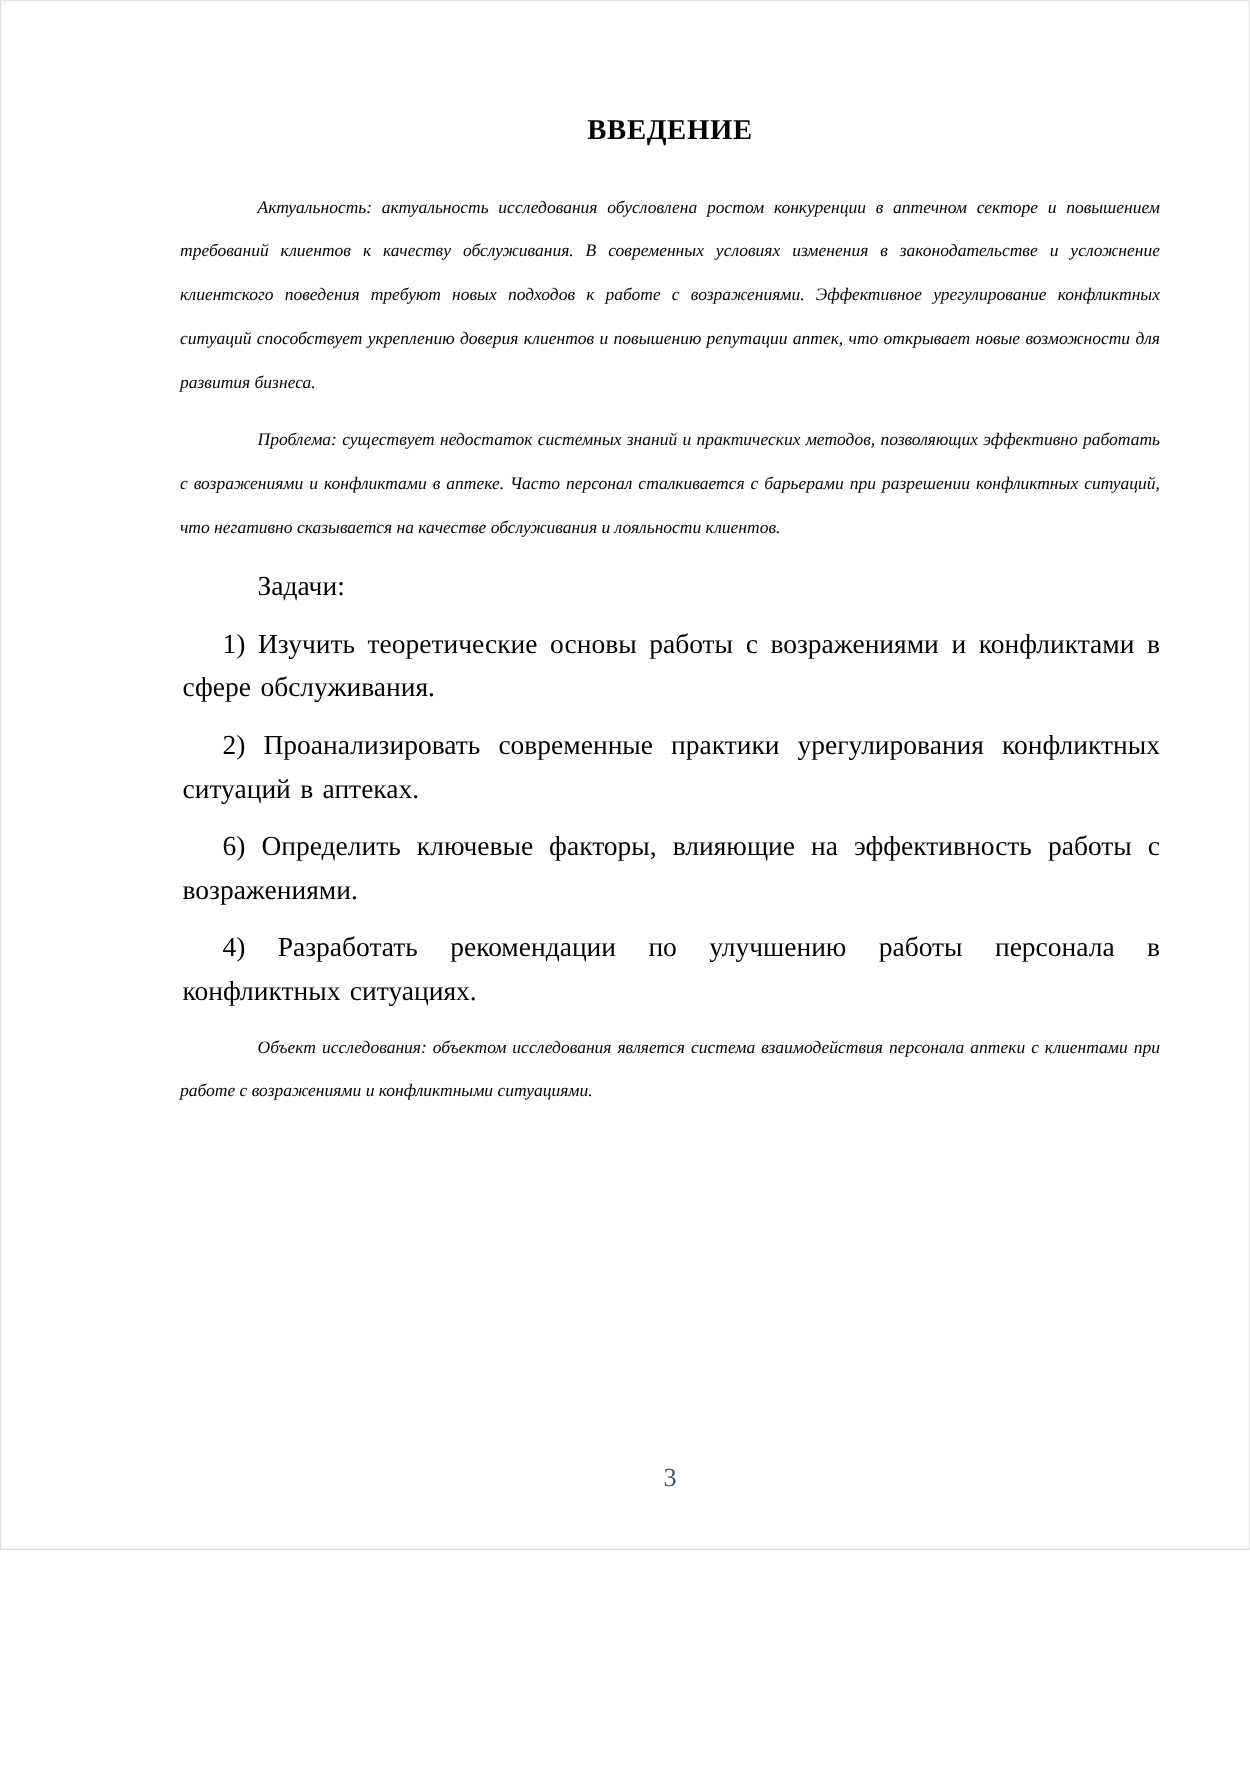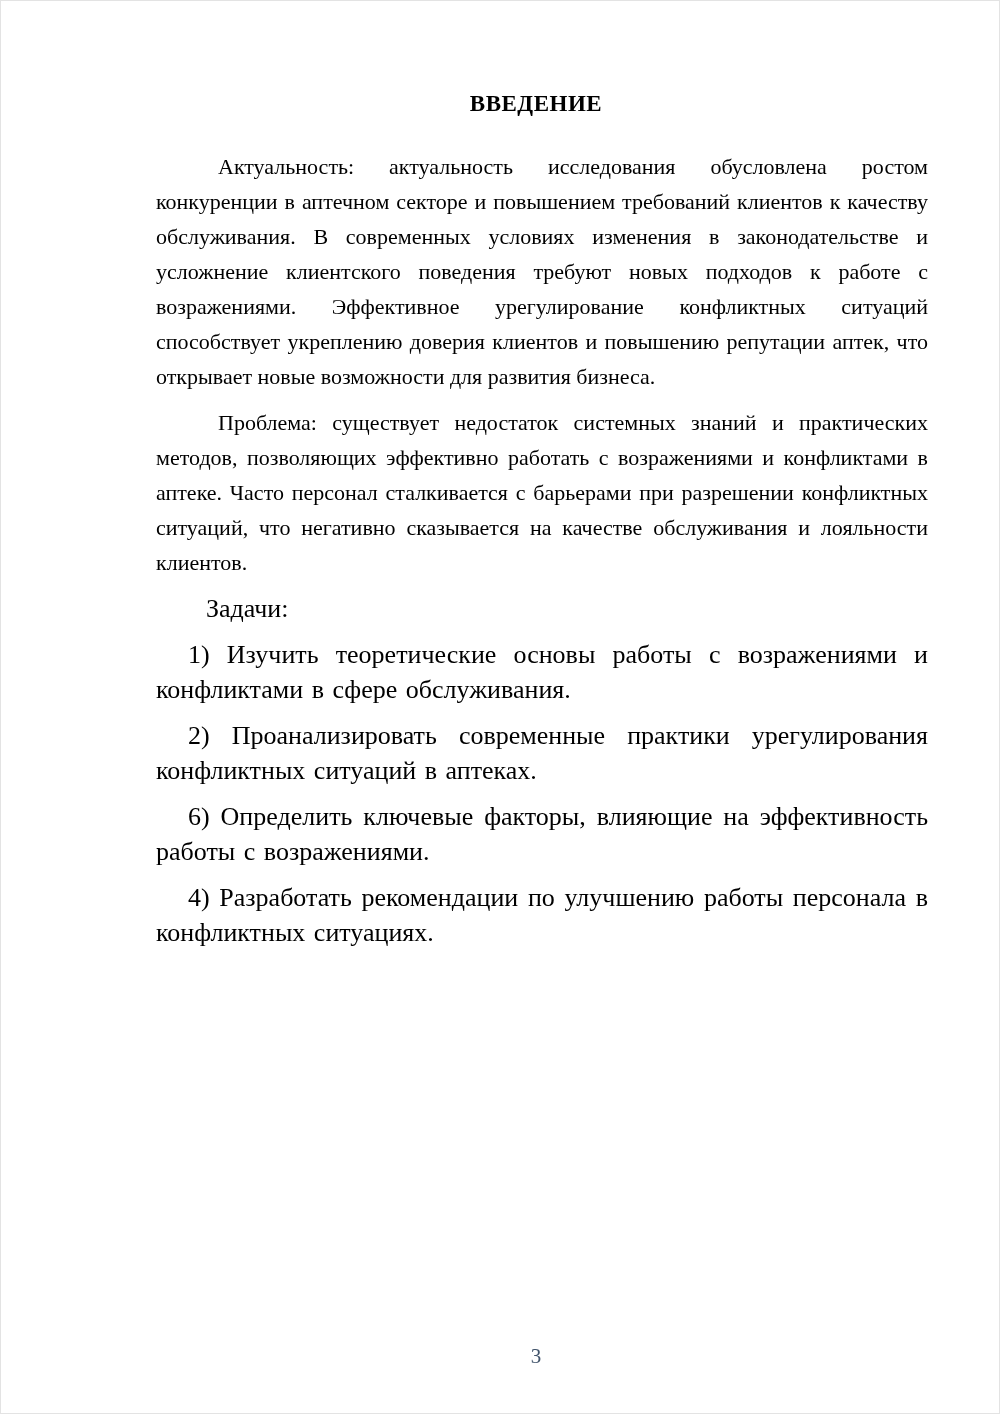--- a/index.html
+++ b/index.html
@@ -2,57 +2,58 @@
 <html><head>
   <meta charset="utf-8">
   <style>
     html, body {
       margin: 0;
       padding: 0;
       background: #ffffff;
     }
     .page {
       width: 1000px;
-      height: 1414px;
+      height: 1240px;
       background: #ffffff;
       box-sizing: border-box;
       padding: 90px 71px 0 143px;
       position: relative;
       font-family: "Liberation Serif", "DejaVu Serif", serif;
       color: #000000;
       border: 1px solid #e3e3e3;
       overflow: hidden;
     }
     .doc-title {
       font-size: 23px;
       font-weight: bold;
       text-align: center;
       margin: 0 0 32px 0;
       letter-spacing: 0.5px;
     }
     .para {
-      font-size: 22px;
+      font-size: 14px;
       line-height: 35px;
       text-align: justify;
       text-indent: 62px;
-      margin: 0 0 11px 12px;
+      margin: 0 0 11px 0;
+      font-style: italic;
     }
     .tasks-label {
-      font-size: 26px;
+      font-size: 22px;
       line-height: 35px;
       text-align: left;
       text-indent: 62px;
       margin: 0 0 11px 0;
     }
     .task {
-      font-size: 26px;
+      font-size: 22px;
       line-height: 35px;
       text-align: justify;
       text-indent: 32px;
-      margin: 0 0 11px 12px;
+      margin: 0 0 11px 2px;
       word-spacing: 2px;
     }
     .page-number {
       position: absolute;
       left: 143px;
       right: 71px;
       bottom: 44px;
       text-align: center;
       font-size: 21px;
       color: #41546b;
@@ -74,16 +75,17 @@
 
   <p class="task">1) Изучить теоретические основы работы с возражениями и конфликтами в сфере обслуживания.</p>
 
   <p class="task">2) Проанализировать современные практики урегулирования конфликтных ситуаций в аптеках.</p>
 
   <p class="task">6) Определить ключевые факторы, влияющие на эффективность работы с возражениями.</p>
 
   <p class="task">4) Разработать рекомендации по улучшению работы персонала в конфликтных ситуациях.</p>
 
 
+  <p class="para">Объект исследования: объектом исследования является система взаимодействия персонала аптеки с клиентами при работе с возражениями и конфликтными ситуациями.</p>
 
   <div class="page-number">3</div>
 
 </div>
 
 </body></html>

